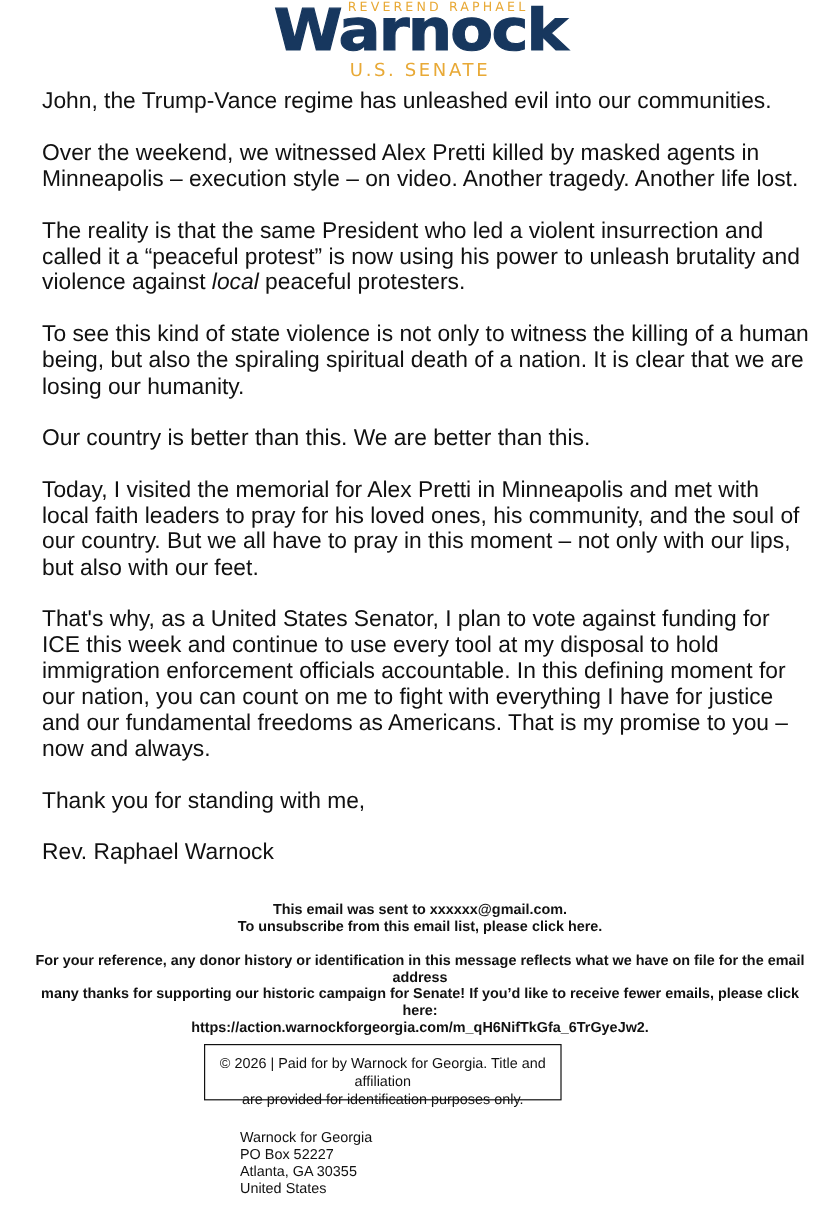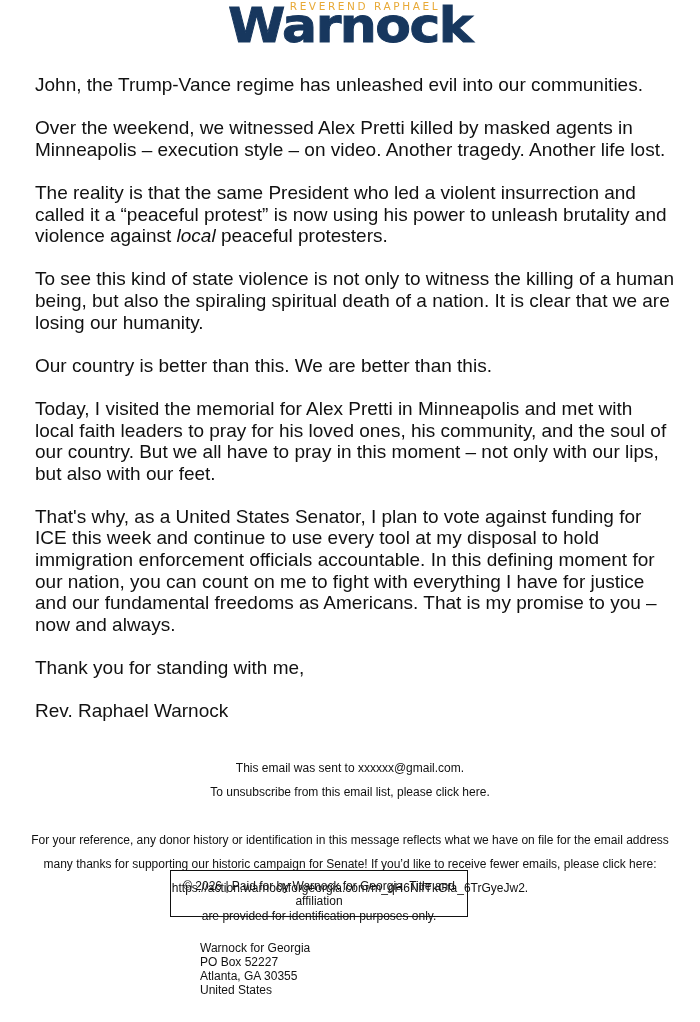--- a/index.html
+++ b/index.html
@@ -82,21 +82,22 @@
       position: absolute;
       left: 20px;
       right: 20px;
       top: 751px;
       font-size: 12px;
       line-height: 14px;
       text-align: center;
       color: #111111;
     }
     .footer p {
-      margin: 10px;
+      margin: 0;
+      font-weight: bold;
     }
     .footer .gap {
       height: 14px;
     }
     .paid-box {
       position: absolute;
       left: 170px;
       top: 870px;
       width: 298px;
       height: 47px;
@@ -121,20 +122,21 @@
       text-decoration: none;
       cursor: pointer;
     }
   </style>
 </head>
 <body>
 
 <div class="logo">
   <div class="logo-main">Warnock</div>
   <div class="logo-top">REVEREND RAPHAEL</div>
+  <div class="logo-bottom">U.S. SENATE</div>
 </div>
 
 <div class="body">
   <p>John, the Trump-Vance regime has unleashed evil into our communities.</p>
   <p>Over the weekend, we witnessed Alex Pretti killed by masked agents in Minneapolis – execution style – on video. Another tragedy. Another life lost.</p>
   <p><span>The reality is that the same President who led a violent insurrection and called it a “peaceful protest” is now using his power to unleash brutality and violence against </span><em>local</em><span> peaceful protesters.</span></p>
   <p>To see this kind of state violence is not only to witness the killing of a human being, but also the spiraling spiritual death of a nation. It is clear that we are losing our humanity.</p>
   <p>Our country is better than this. We are better than this.</p>
   <p>Today, I visited the memorial for Alex Pretti in Minneapolis and met with local faith leaders to pray for his loved ones, his community, and the soul of our country. But we all have to pray in this moment – not only with our lips, but also with our feet.</p>
   <p>That's why, as a United States Senator, I plan to vote against funding for ICE this week and continue to use every tool at my disposal to hold immigration enforcement officials accountable. In this defining moment for our nation, you can count on me to fight with everything I have for justice and our fundamental freedoms as Americans. That is my promise to you – now and always.</p>

